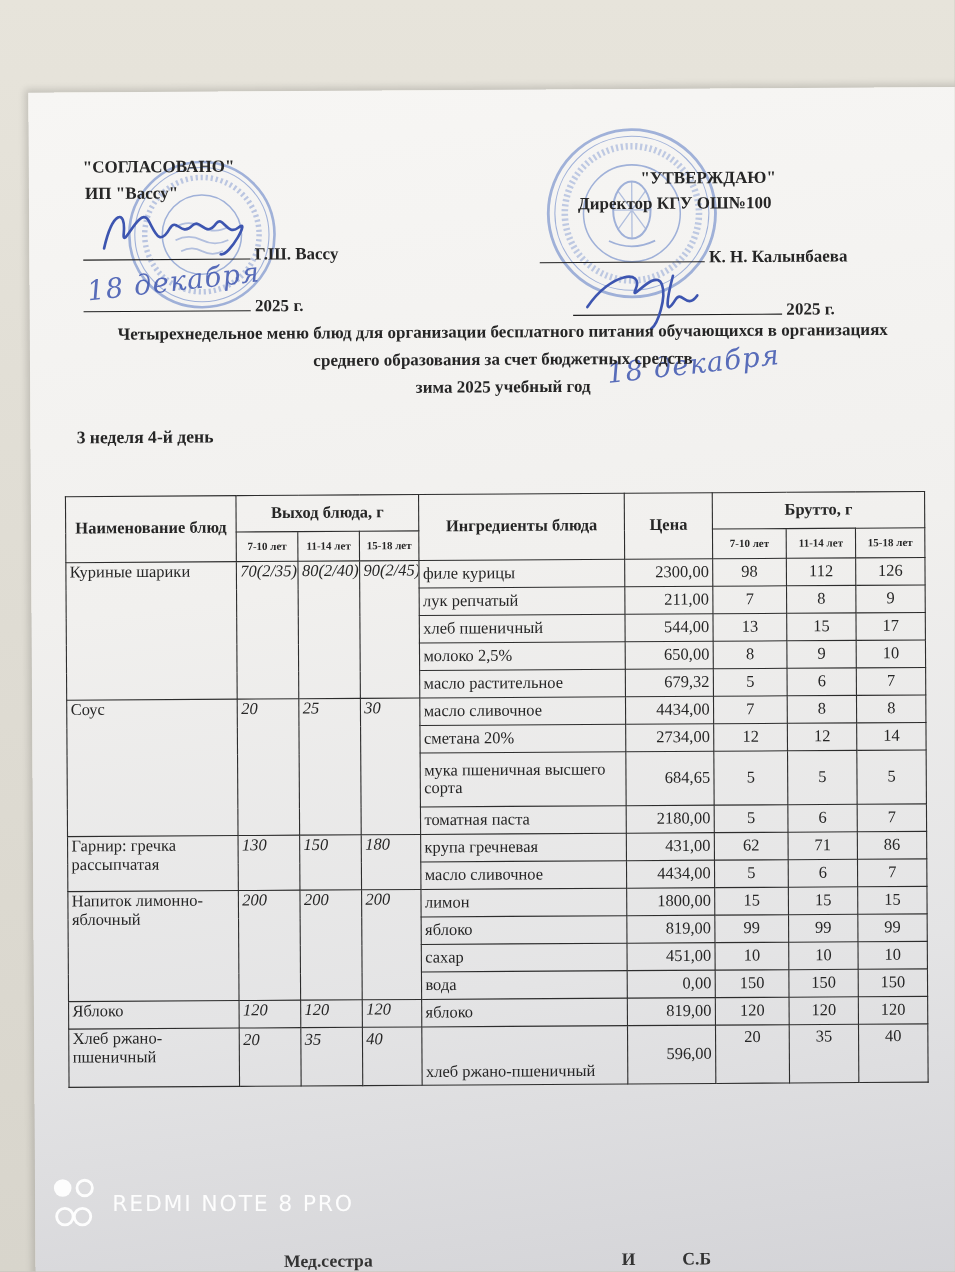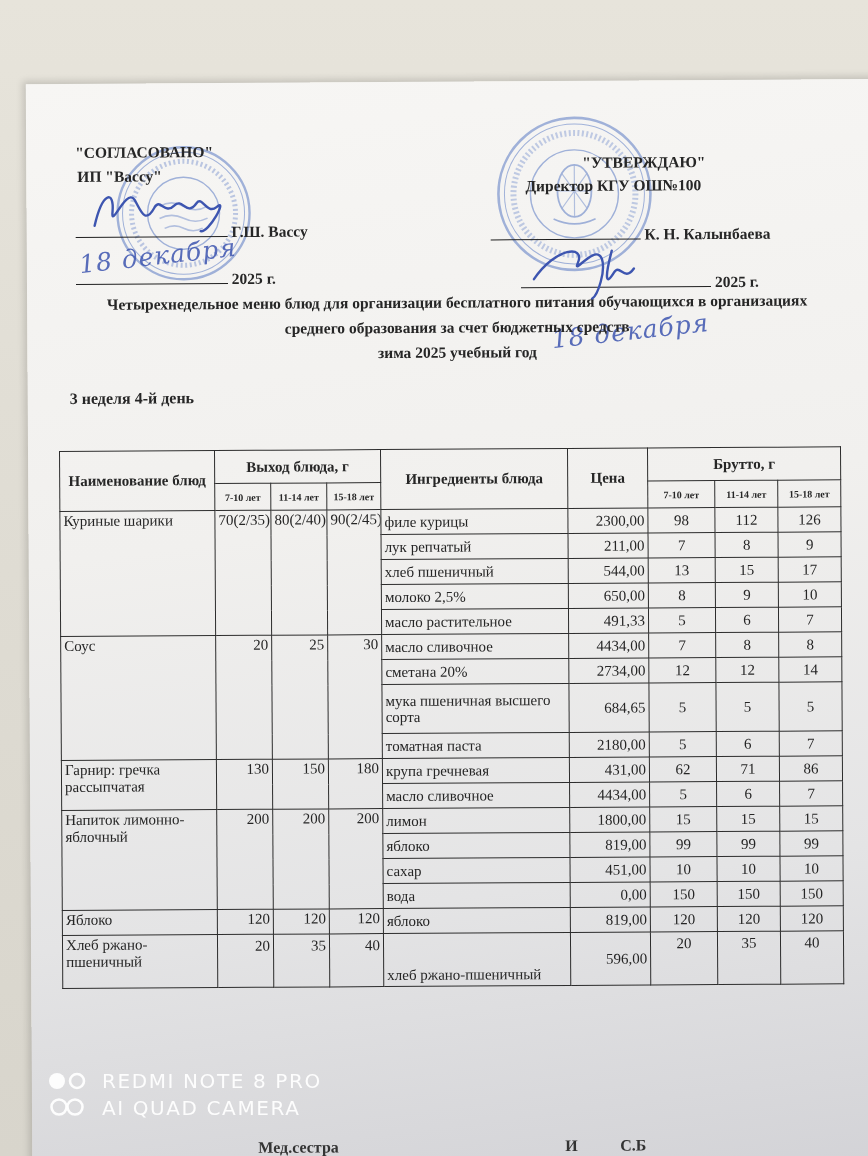--- a/index.html
+++ b/index.html
@@ -21,21 +21,21 @@
   
   table.menu{position:absolute;left:31px;top:367px;border-collapse:collapse;table-layout:fixed;
     width:781px;font-size:15px;line-height:1.1;}
   table.menu th,table.menu td{border:1.4px solid #2d2d2d;padding:1px 3px;overflow:hidden;}
   table.menu th{font-weight:bold;}
   th.h1{height:30px;font-size:15px;}
   th.age{height:24px;font-size:10px;padding-top:5px;}
   td{height:22px;}
   td.dish,td.portion{vertical-align:top;}
   td.dish{text-align:left;padding-left:4px;}
-  td.portion{text-align:right;}
+  td.portion{text-align:left;font-style:italic;}
   td.ing{text-align:left;padding-left:4px;vertical-align:middle;}
   td.price{text-align:right;padding-right:13px;vertical-align:middle;}
   td.brutto{text-align:center;vertical-align:middle;}
   tr.row-tall td{height:46px;}
   tr.row-xtall td{height:48px;}
   tr.row-xtall td.ing{vertical-align:bottom;padding-bottom:3px;}
   tr.row-xtall td.brutto,tr.row-xtall td.portion{vertical-align:top;padding-top:3px;}
   
   .stamp{position:absolute;color:var(--stamp_blue);opacity:.55;}
   
@@ -172,21 +172,21 @@
           </tr>
           <tr>
             <td class="ing">молоко 2,5%</td>
             <td class="price">650,00</td>
             <td class="brutto">8</td>
             <td class="brutto">9</td>
             <td class="brutto">10</td>
           </tr>
           <tr>
             <td class="ing">масло растительное</td>
-            <td class="price">491,33</td>
+            <td class="price">679,32</td>
             <td class="brutto">5</td>
             <td class="brutto">6</td>
             <td class="brutto">7</td>
           </tr>
           <tr>
             <td class="dish" rowspan="4">Соус</td>
             <td class="portion" rowspan="4">20</td>
             <td class="portion" rowspan="4">25</td>
             <td class="portion" rowspan="4">30</td>
             <td class="ing">масло сливочное</td>
@@ -298,16 +298,15 @@
 
   <div class="watermark">
     <svg width="42" height="52" viewBox="0 0 42 52">
       <circle cx="10" cy="12" r="8" fill="currentColor"></circle>
       <circle cx="30" cy="12" r="7" fill="none" stroke="currentColor" stroke-width="2.6"></circle>
       <circle cx="12" cy="38" r="7.5" fill="none" stroke="currentColor" stroke-width="2.6"></circle>
       <circle cx="28" cy="38" r="7.5" fill="none" stroke="currentColor" stroke-width="2.6"></circle>
     </svg>
     <div class="wm-text">
       <div>REDMI NOTE 8 PRO</div>
-      <div>AI QUAD CAMERA</div>
     </div>
   </div>
 </div>
 
 </body></html>

